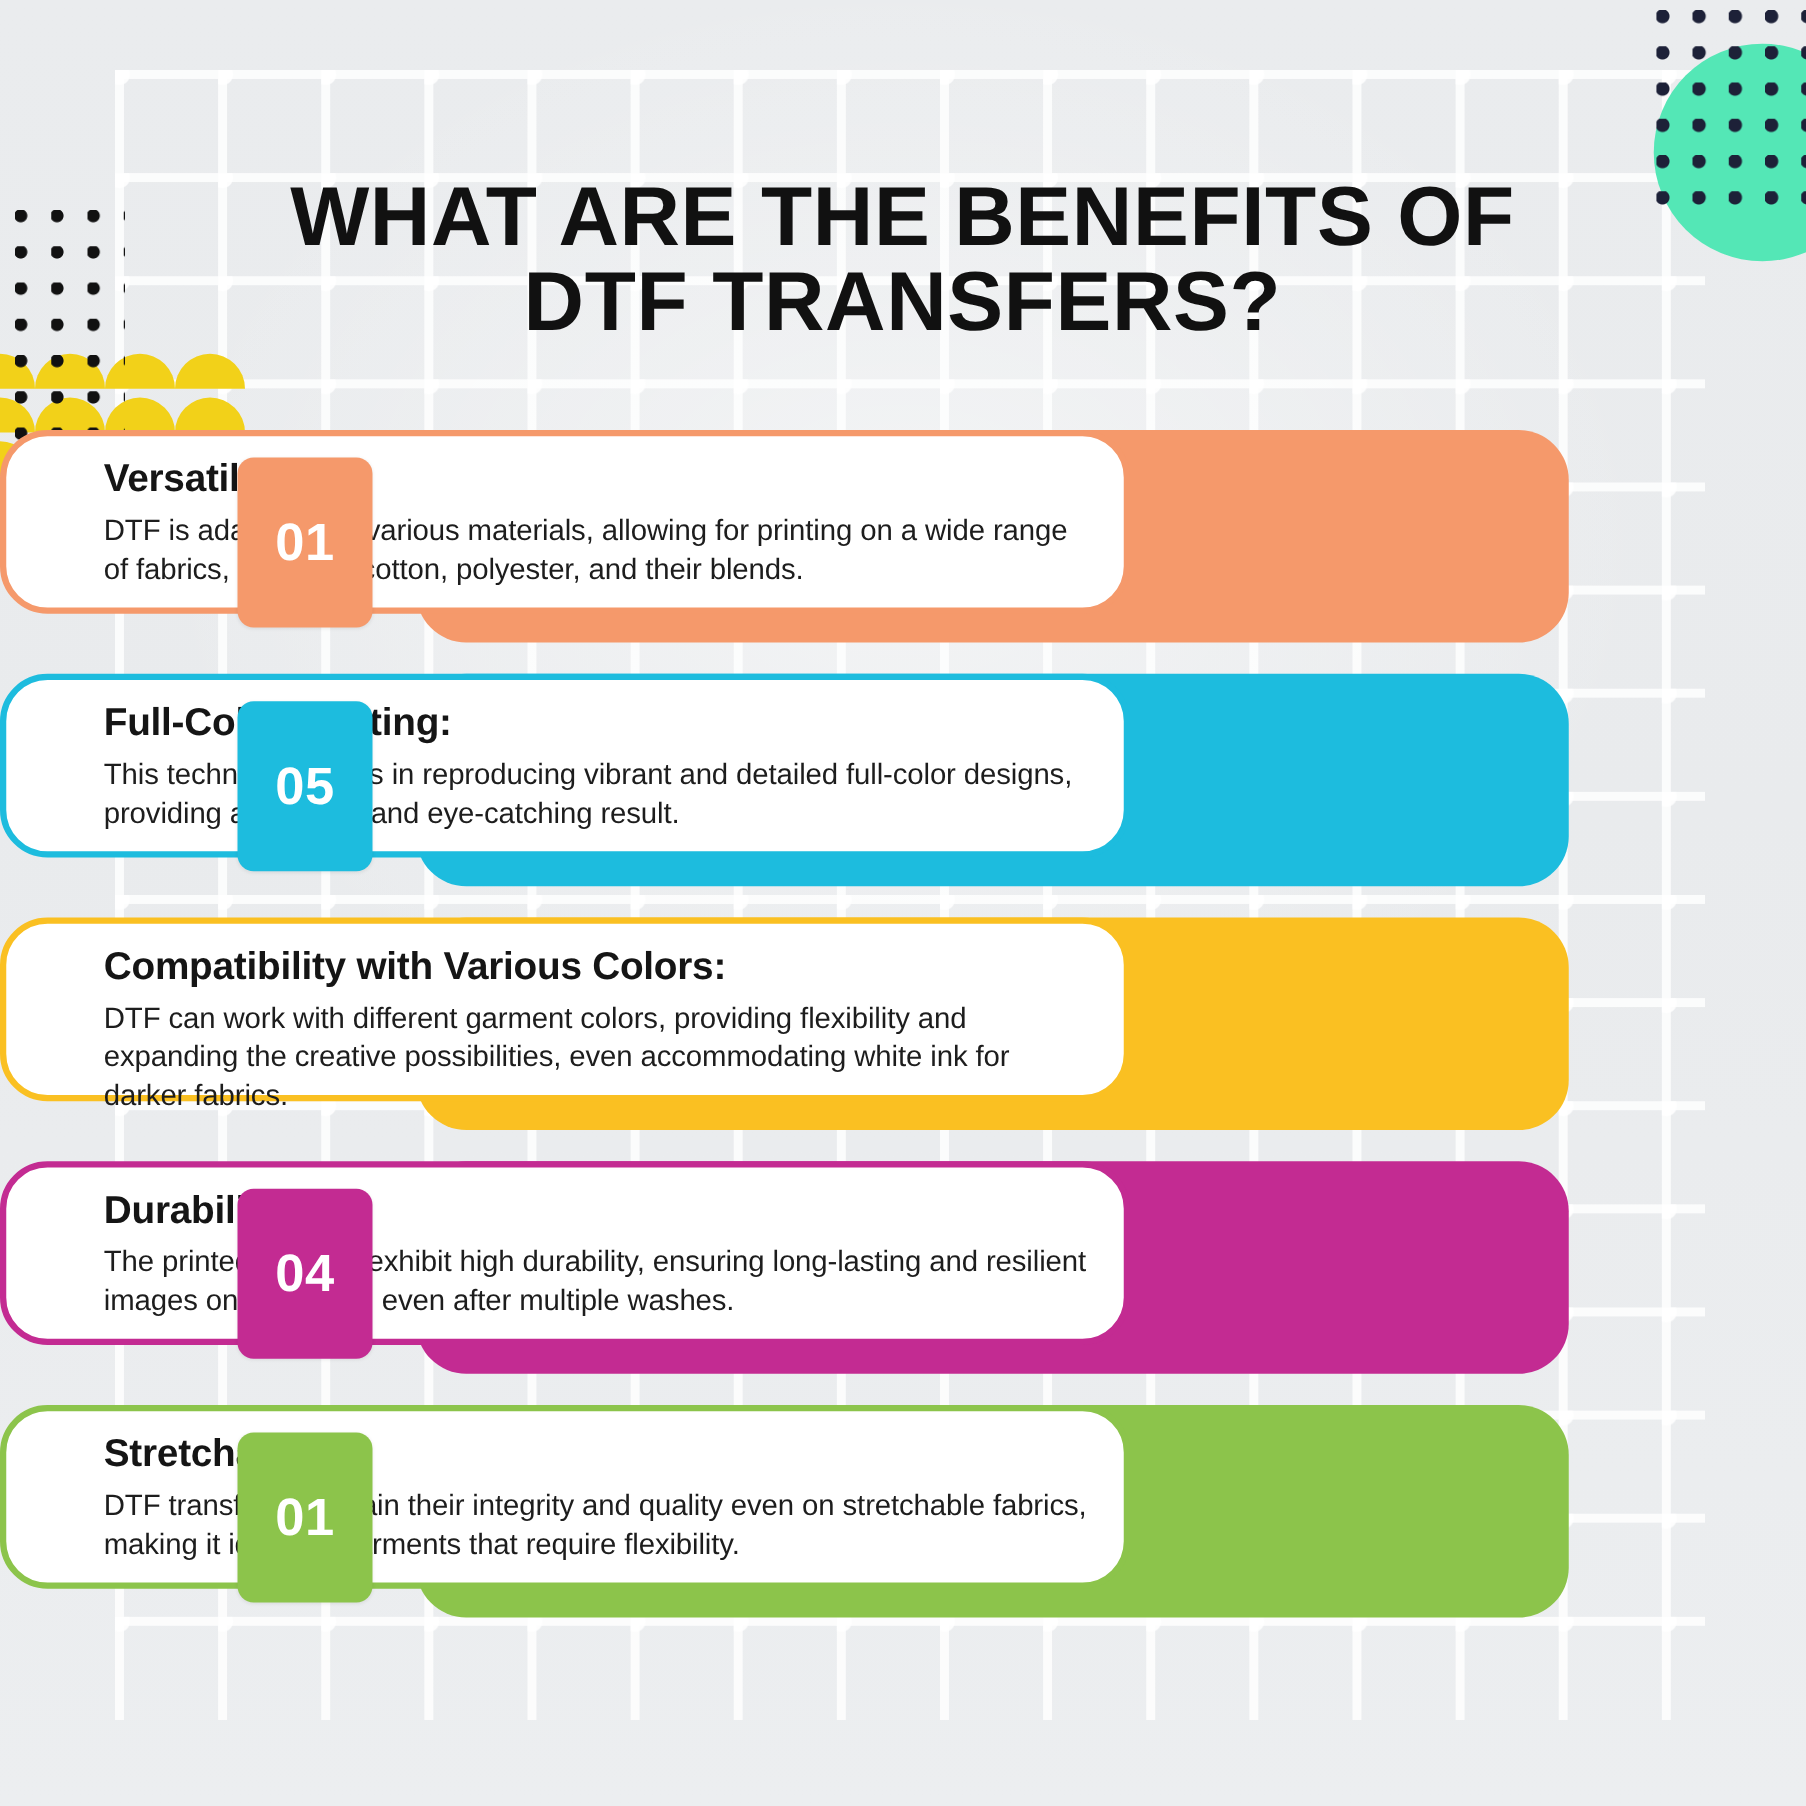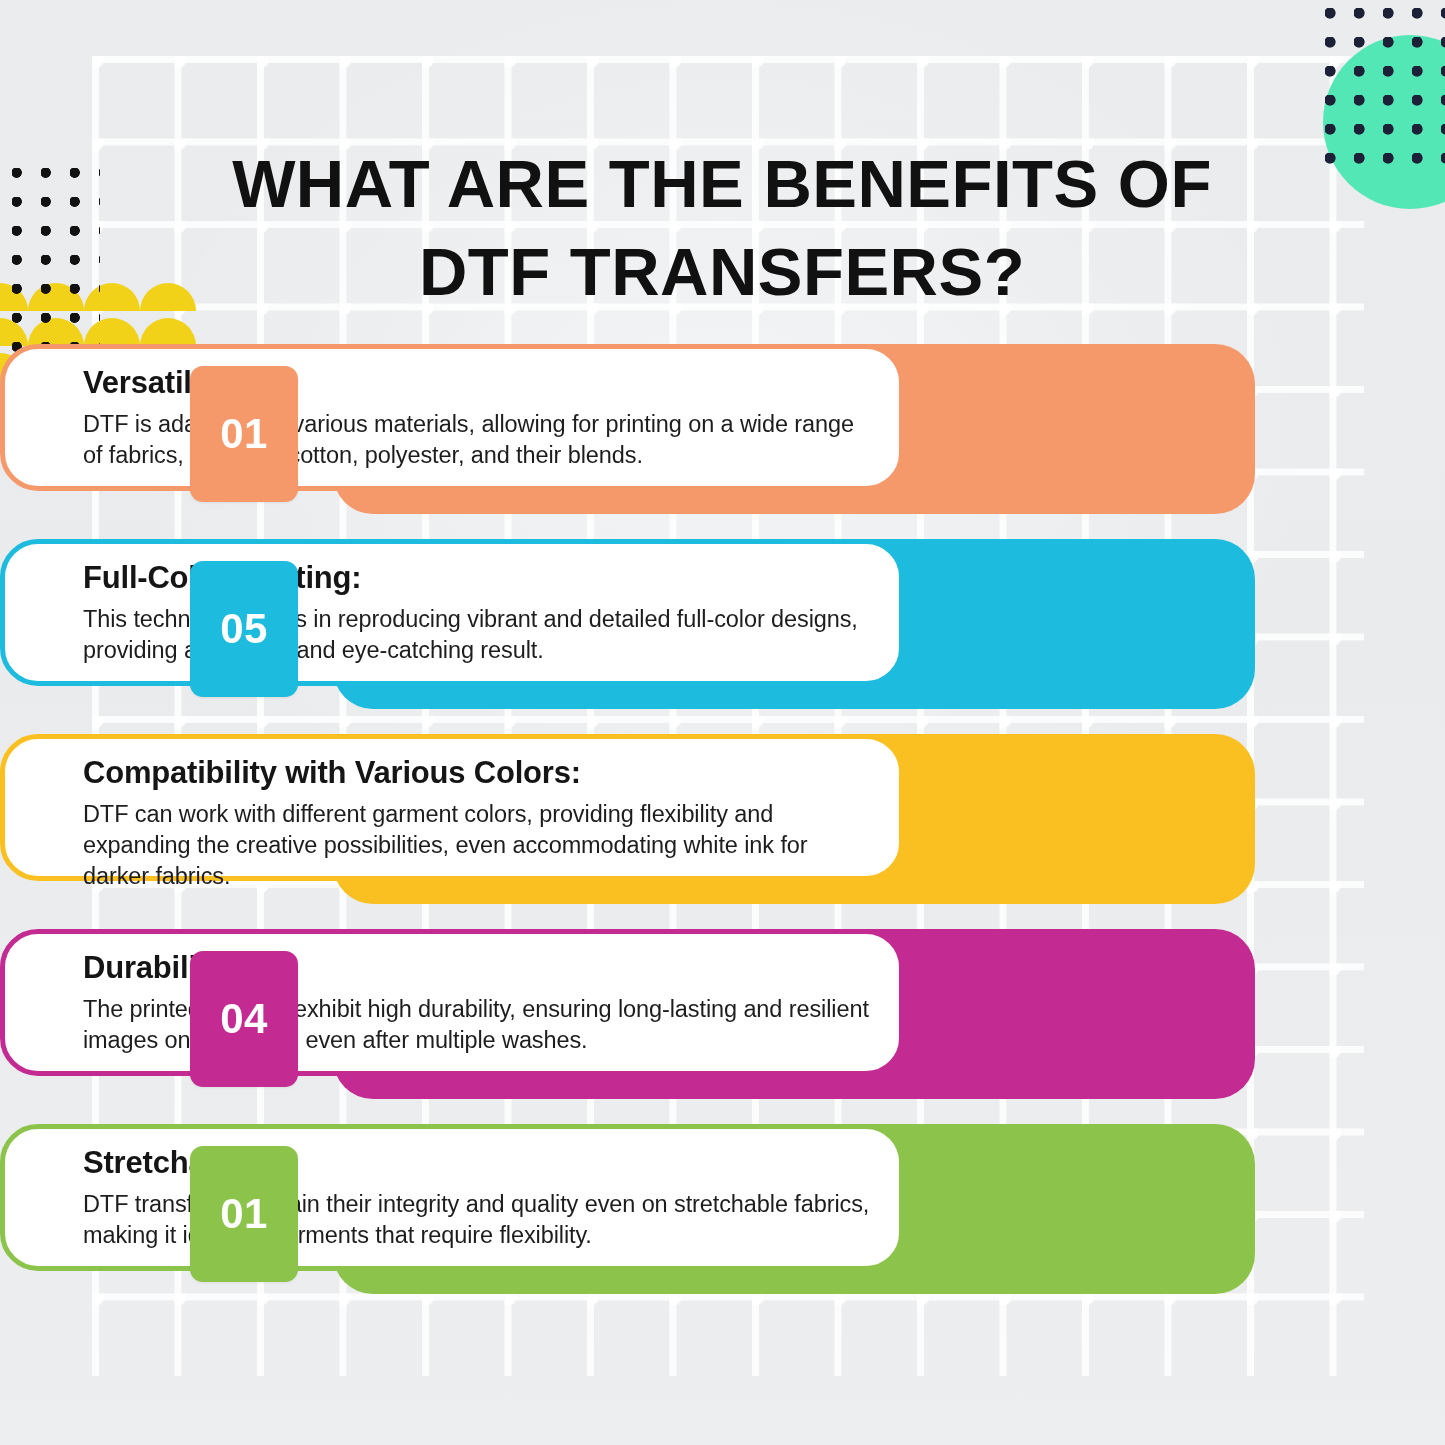--- a/index.html
+++ b/index.html
@@ -107,21 +107,21 @@
     left: 162px;
     top: 140px;
     width: 1120px;
     text-align: center;
     z-index: 5;
   }
   .title {
     margin: 0;
     font-family: "Liberation Sans", sans-serif;
     font-size: 67px;
-    line-height: 88px;
+    line-height: 68px;
     font-weight: 700;
     letter-spacing: 0.5px;
     color: #111111;
     transform: scaleX(1.0);
   }
 
   
   .items {
     position: absolute;
     left: 0;

